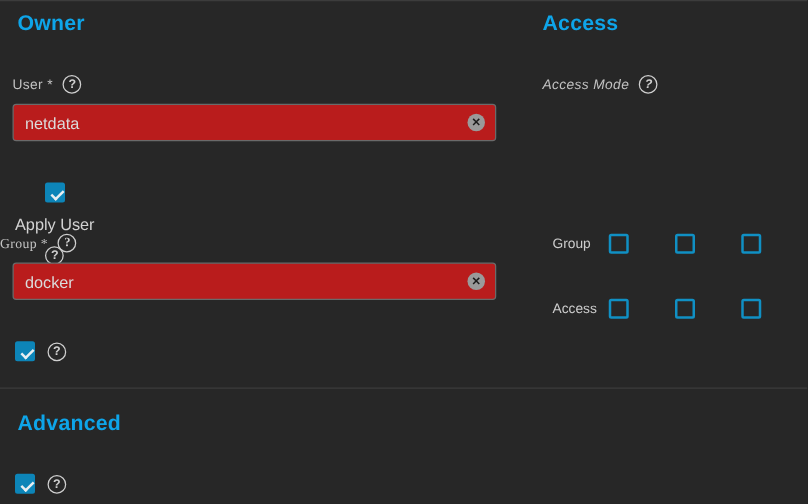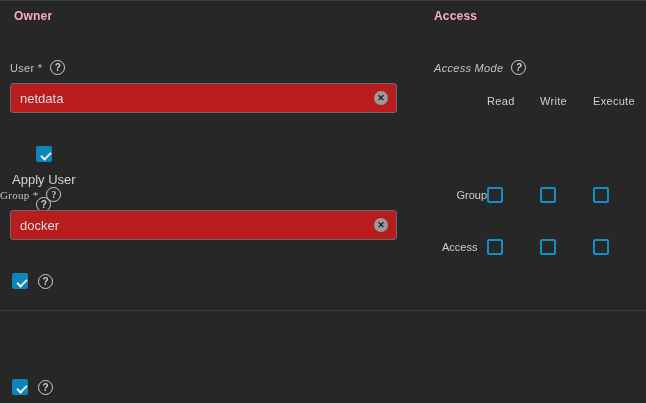--- a/index.html
+++ b/index.html
@@ -2,21 +2,21 @@
 <html><head>
 <meta charset="utf-8">
 <style>
   * { margin:0; padding:0; box-sizing:border-box; }
   html,body { width:646px; height:403px; background:#272727; overflow:hidden; }
   body { font-family:"Liberation Sans", sans-serif; position:relative; }
   .page { position:relative; width:646px; height:403px; background:#272727; }
   .topline { position:absolute; left:0; top:0; width:646px; height:1px; background:#3c3c3c; }
   .divider { position:absolute; left:0; top:310px; width:646px; height:1px; background:#3c3c3c; }
 
-  .section-title { position:absolute; font-size:12px; font-weight:700; color:#f9a8d4; letter-spacing:.2px; }
+  .section-title { position:absolute; font-size:17px; font-weight:700; color:#0ea5e9; letter-spacing:.2px; }
   #owner-title    { left:14px; top:9px; }
   #access-title   { left:434px; top:9px; }
   #advanced-title { left:14px; top:329px; }
 
   .label-row { position:absolute; display:flex; align-items:center; gap:8px; }
   .small-label { font-size:11px; color:#c2c2c2; letter-spacing:.3px; }
 
   .help { width:15px; height:15px; border:1.5px solid #cfcfcf; border-radius:50%;
           display:inline-flex; align-items:center; justify-content:center;
           font-size:10px; font-weight:700; color:#cfcfcf; cursor:pointer; flex:0 0 auto; }
@@ -39,21 +39,21 @@
   .cb.checked { background:#0d85b8; border-color:#0d85b8; }
   .cb.checked::after { content:""; position:absolute; left:3px; top:3.5px; width:8px; height:4px;
         border-left:2px solid #e9eef1; border-bottom:2px solid #e9eef1; transform:rotate(-45deg); }
 
   .grid-row { position:absolute; left:434px; width:212px; height:17px; display:flex; align-items:center; }
   .grid-row .cell-label { width:54px; padding-left:8px; font-size:11px; color:#cdcdcd; }
   .grid-row .cell { width:54px; display:flex; justify-content:flex-start; align-items:center; }
   .grid-row .cell .hdr { font-size:11px; color:#cdcdcd; letter-spacing:.3px; }
   #grid-header { top:92px; }
   #grid-row-user  { top:134px; }
-  #grid-row-group { top:186px;text-align:right; }
+  #grid-row-group { top:186px; }
   #grid-row-other { top:238px; }
 </style>
 </head>
 <body>
 
 <div class="page">
   <div class="topline"></div>
 
   <div class="section-title" id="owner-title">Owner</div>
 
@@ -84,32 +84,20 @@
     <span class="help">?</span>
   </div>
 
   <div class="section-title" id="access-title">Access</div>
 
   <div class="label-row" style="left:434px; top:60px;font-style:italic;">
     <span class="small-label">Access Mode</span>
     <span class="help">?</span>
   </div>
 
-  <div class="grid-row" id="grid-header">
-    <span class="cell-label"></span>
-    <span class="cell">
-        <span class="hdr">Read</span>
-      </span>
-    <span class="cell">
-        <span class="hdr">Write</span>
-      </span>
-    <span class="cell">
-        <span class="hdr">Execute</span>
-      </span>
-  </div>
 
 
   <div class="grid-row" id="grid-row-group">
     <span class="cell-label">Group</span>
     <span class="cell">
         <span class="cb"></span>
       </span>
     <span class="cell">
         <span class="cb"></span>
       </span>
@@ -125,18 +113,19 @@
       </span>
     <span class="cell">
         <span class="cb"></span>
       </span>
     <span class="cell">
         <span class="cb"></span>
       </span>
   </div>
 
   <div class="divider"></div>
+  <div class="section-title" id="advanced-title">Advanced</div>
 
   <div class="check-row" style="left:12px; top:379px;">
     <span class="cb checked"></span>
     <span class="help">?</span>
   </div>
 </div>
 
 </body></html>

